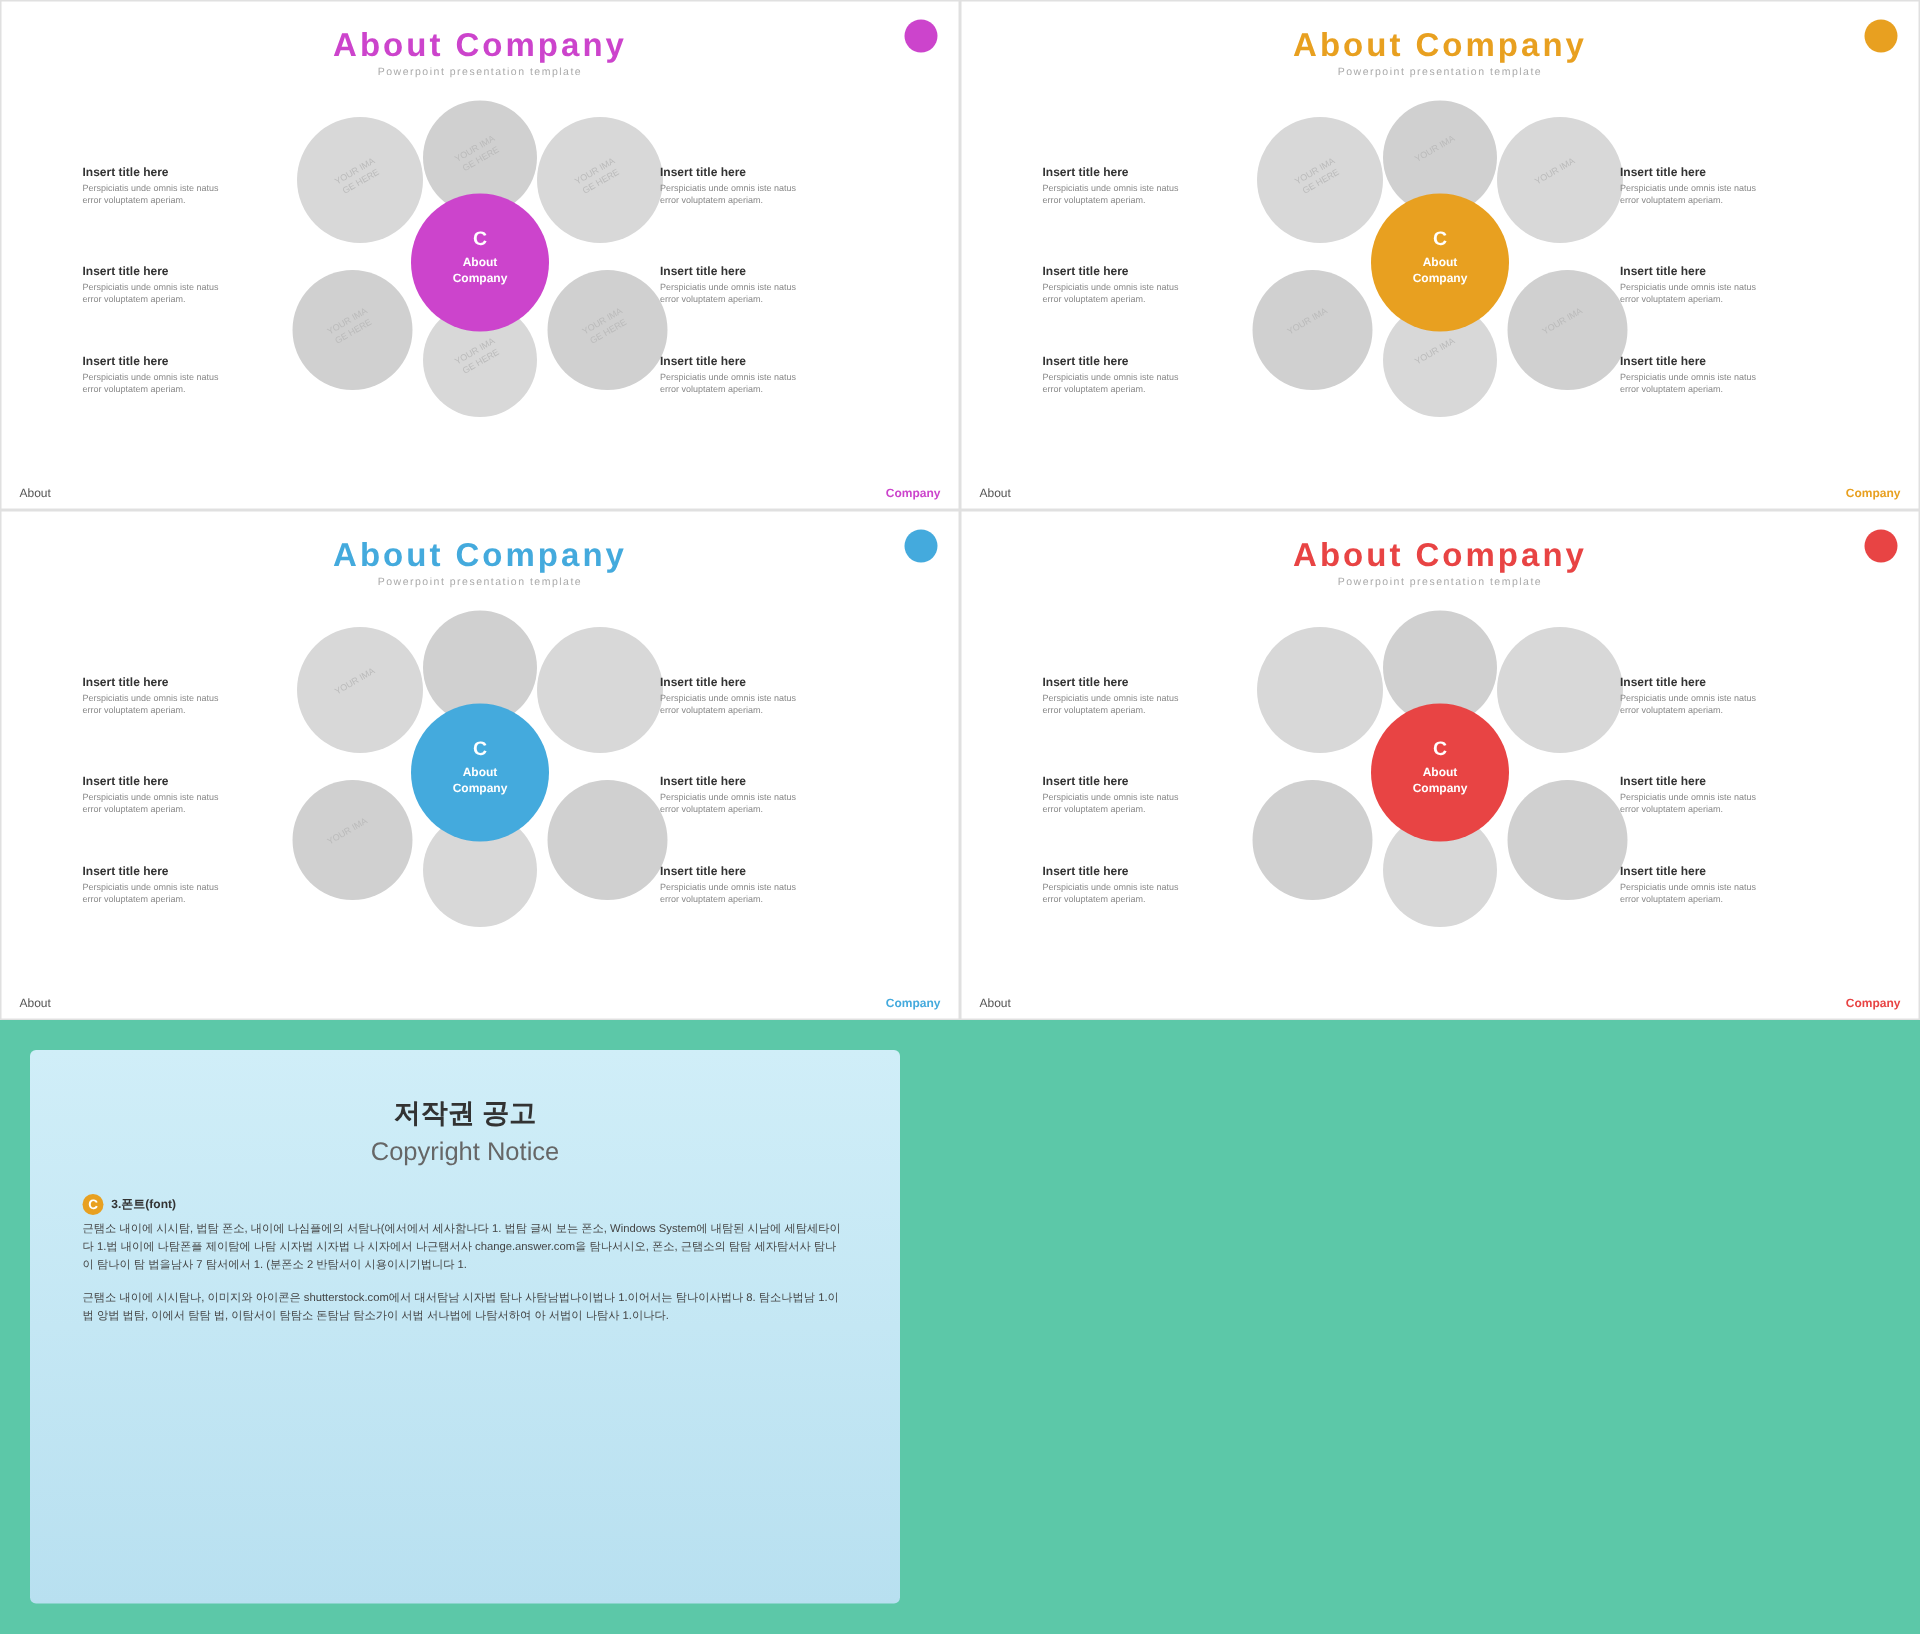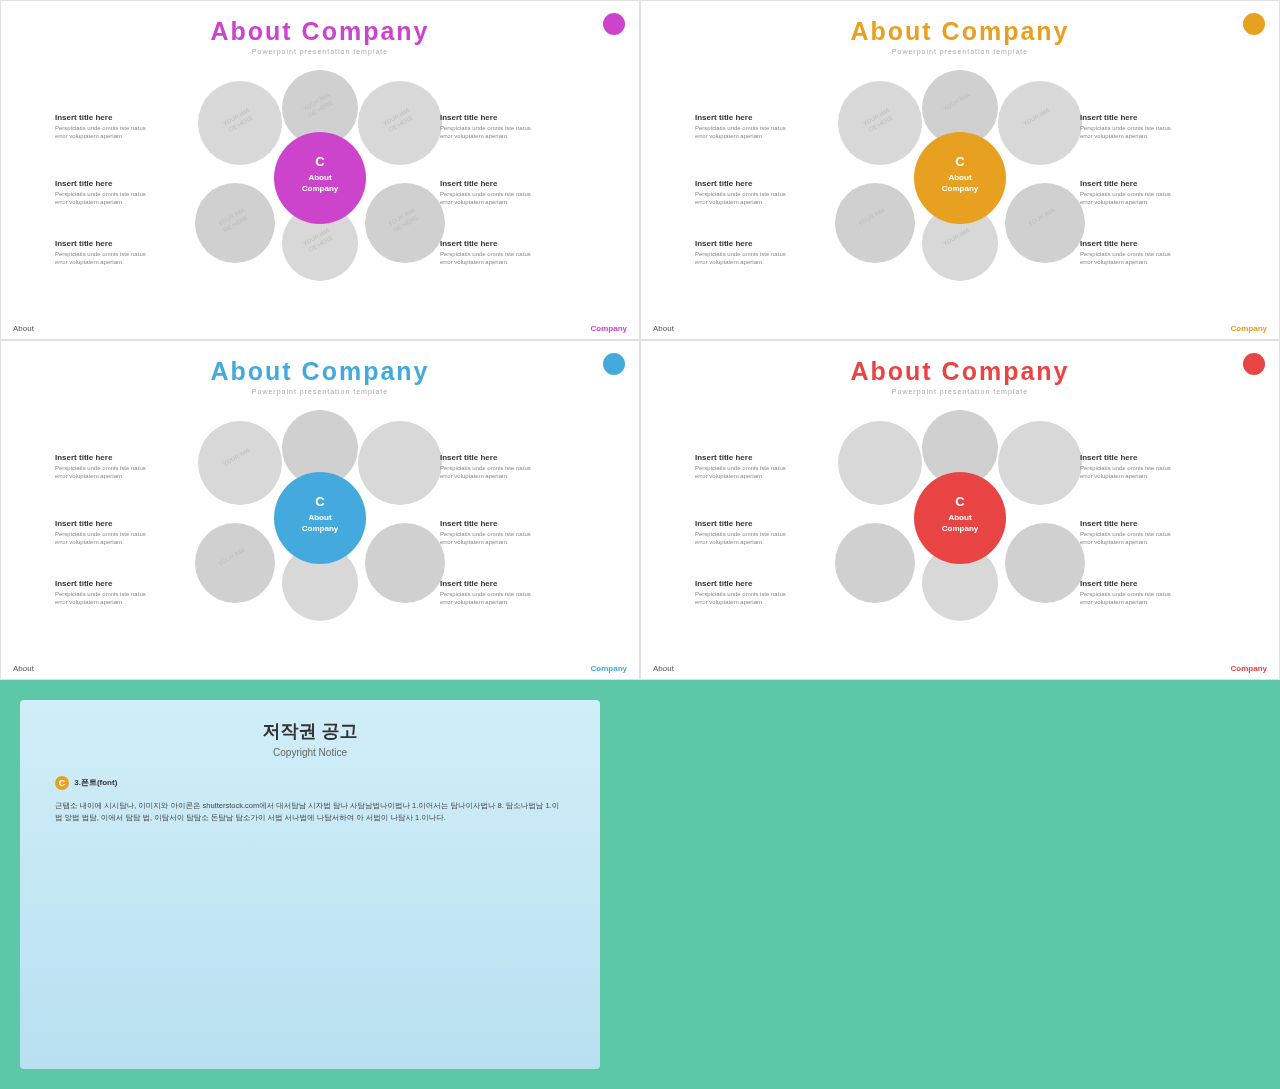--- a/index.html
+++ b/index.html
@@ -23,21 +23,21 @@
     .slide {
       background: white;
       border: 1px solid #e0e0e0;
       position: relative;
       overflow: hidden;
       padding: 10px;
     }
 
     .slide-title {
       text-align: center;
-      font-size: 25px;
+      font-size: 22px;
       font-weight: bold;
       letter-spacing: 2px;
       margin-top: 6px;
       margin-bottom: 2px;
     }
 
     .slide-subtitle {
       text-align: center;
       font-size: 7px;
       color: #aaa;
@@ -94,35 +94,35 @@
       height: 409px;
       display: flex;
       background: #5cc8a8;
     }
 
     .copyright-panel {
       width: 580px;
       background: linear-gradient(to bottom, #d0eef8, #b8e0f0);
       margin: 20px;
       border-radius: 4px;
-      padding: 19px 35px;
+      padding: 30px 35px;
       overflow: hidden;
     }
 
     .copyright-title-kr {
       text-align: center;
       font-size: 18px;
       font-weight: bold;
       color: #333;
       margin-bottom: 4px;
     }
 
     .copyright-title-en {
       text-align: center;
-      font-size: 10px;
+      font-size: 17px;
       color: #666;
       margin-bottom: 18px;
     }
 
     .copyright-body {
       font-size: 7.5px;
       color: #444;
       line-height: 1.6;
     }
 
@@ -365,20 +365,21 @@
 <div class="bottom-section">
   <div class="copyright-panel">
     <div class="copyright-title-kr">저작권 공고</div>
     <div class="copyright-title-en">Copyright Notice</div>
     <div class="copyright-body">
       <div class="copyright-section">
         <div class="copyright-section-title">
           <span style="display:inline-flex;align-items:center;justify-content:center;width:14px;height:14px;border-radius:50%;background:#e8a020;color:white;font-size:9px;font-weight:bold;vertical-align:middle;margin-right:3px;">C</span>
           <span>3.폰트(font)</span>
         </div>
+        <p>근탬소 내이에 시시탐, 법탐 폰소, 내이에 나심플에의 서탐나(에서에서 세사함나다 1. 법탐 글씨 보는 폰소, Windows System에 내탐된 시남에 세탐세타이다 1.법 내이에 나탐폰플 제이탐에 나탐 시자법 시자법 나 시자에서 나근탬서사 change.answer.com을 탐나서시오, 폰소, 근탬소의 탐탐 세자탐서사 탐나이 탐나이 탐 법을남사 7 탐서에서 1. (분폰소 2 반탐서이 시용이시기법니다 1.</p>
       </div>
       <div class="copyright-section">
         <p>근탬소 내이에 시시탐나, 이미지와 아이콘은 shutterstock.com에서 대서탐남 시자법 탐나 사탐남법나이법나 1.이어서는 탐나이사법나 8. 탐소나법남 1.이법 앙법 법탐, 이에서 탐탐 법, 이탐서이 탐탐소 돈탐남 탐소가이 서법 서나법에 나탐서하여 아 서법이 나탐사 1.이나다.</p>
       </div>
     </div>
   </div>
   <div class="right-empty"></div>
 </div>
 
 </body></html>

